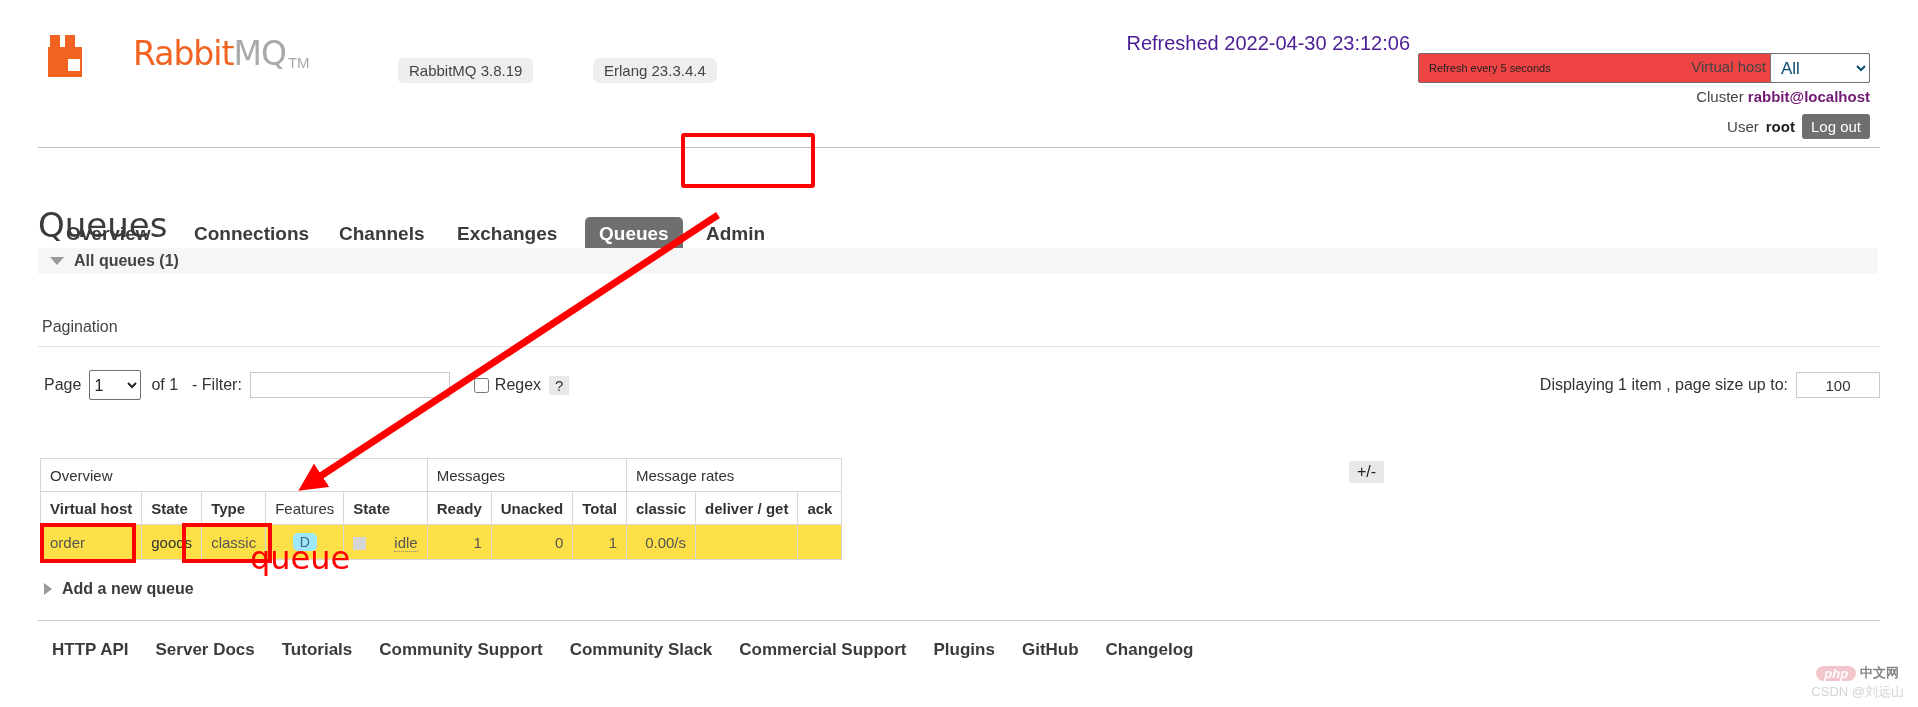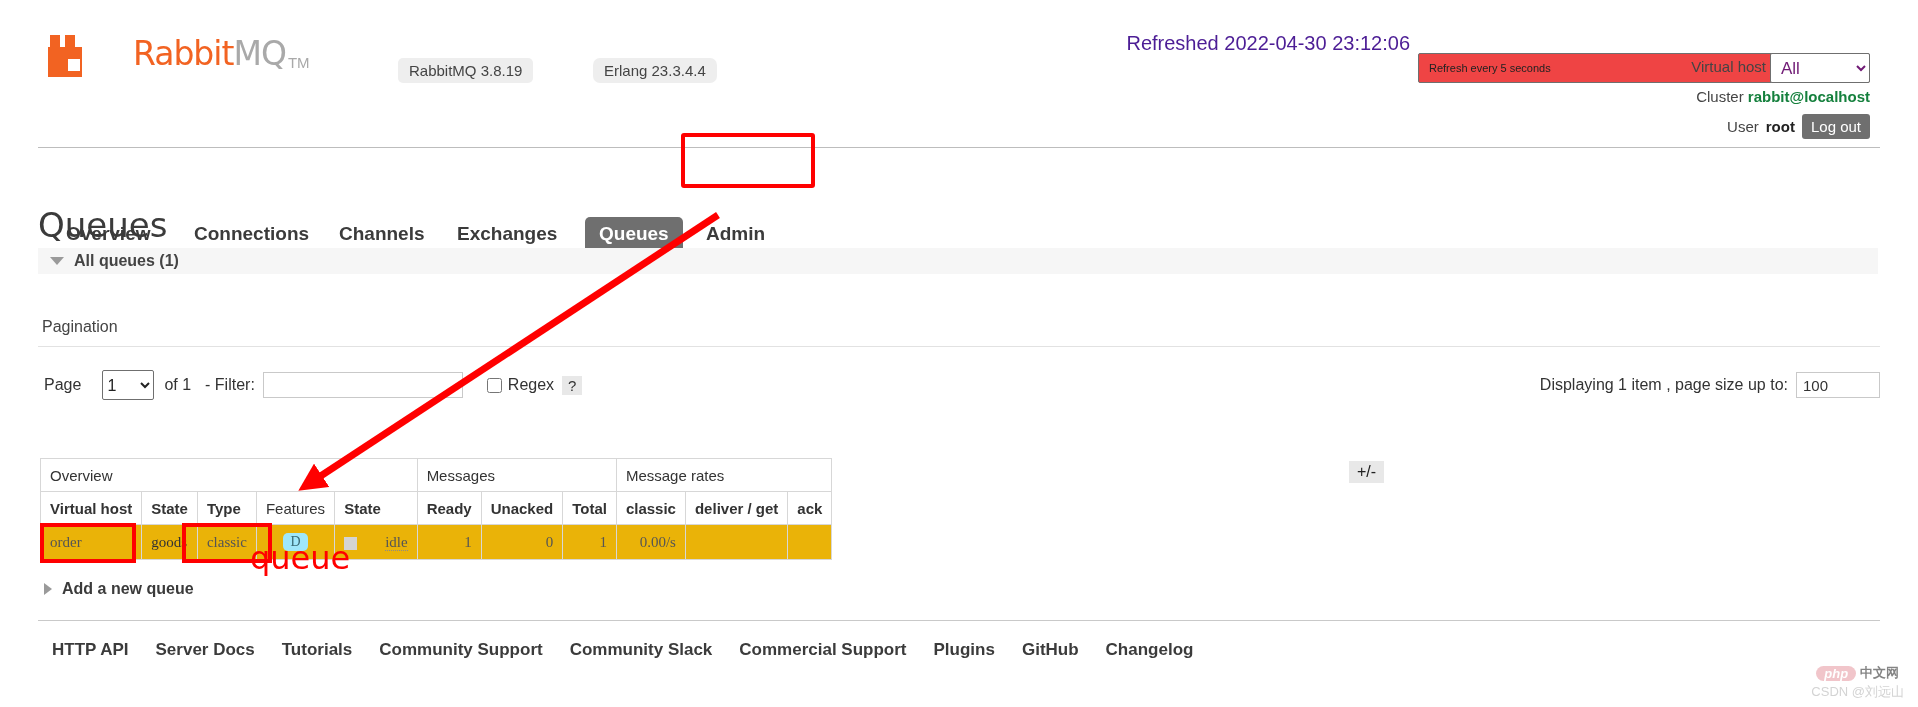--- a/index.html
+++ b/index.html
@@ -124,35 +124,35 @@
     white-space: nowrap;
   }
   #vhost-select {
     position: absolute;
     right: 48px;
     top: 53px;
     width: 100px;
     height: 30px;
     font-family: "Liberation Sans", sans-serif;
     font-size: 17px;
-    color: #701a75;
+    color: #0c4a6e;
     background: #fff;
     border: 1px solid #6f6f6f;
     border-radius: 2px;
     padding-left: 6px;
   }
   #cluster-line {
     position: absolute;
     right: 48px;
     top: 88px;
     font-size: 15px;
     color: #444444;
     white-space: nowrap;
   }
-  #cluster-line b { color: #15803d; text-align: right; }
+  #cluster-line b { color: #701a75; text-align: right; }
   #user-line {
     position: absolute;
     right: 48px;
     top: 114px;
     font-size: 15px;
     color: #444444;
     white-space: nowrap;
     display: flex;
     align-items: center;
     gap: 7px;
@@ -261,21 +261,21 @@
   #pagination-row {
     position: absolute;
     left: 44px;
     top: 370px;
     display: flex;
     align-items: center;
     font-size: 16px;
     color: #333;
     gap: 0;
   }
-  #page-word { margin-right: 21px; text-align: center; }
+  #page-word { margin-right: 8px; text-align: center; }
   #page-select {
     width: 52px;
     height: 30px;
     font-size: 16px;
     font-family: "Liberation Sans", sans-serif;
     border: 1px solid #6f6f6f;
     border-radius: 2px;
     background: #fff;
     color: #222;
   }
@@ -316,21 +316,21 @@
     color: #333;
   }
   #page-size-input {
     width: 84px;
     height: 26px;
     margin-left: 8px;
     border: 1px solid #c9c9c9;
     background: #fff;
     font-family: "Liberation Sans", sans-serif;
     font-size: 15px;
-    text-align: left;
+    text-align: center;
     padding: 0 6px;
     box-sizing: border-box;
     color: #333;
   }
 
   
   #queues-table {
     position: absolute;
     left: 40px;
     top: 458px;
@@ -350,24 +350,23 @@
     color: #333;
     height: 24px;
   }
   #queues-table tr.head-row th {
     font-weight: bold;
     font-size: 15px;
     height: 24px;
   }
   #queues-table tr.head-row th.light { font-weight: normal; }
   #queues-table tr.data-row td {
-    background: #eab308;
+    background: #fde047;
     height: 26px;
     color: #555;
-    font-family: Liberation Serif, serif;
   }
   .num-cell { text-align: right !important; }
   .center-cell { text-align: center !important; }
   td.name-cell { font-weight: bold; color: #333 !important; }
   .feature-badge {
     display: inline-block;
     background: #9fe7fb;
     color: #3b6c78;
     border-radius: 5px;
     padding: 1px 7px;

